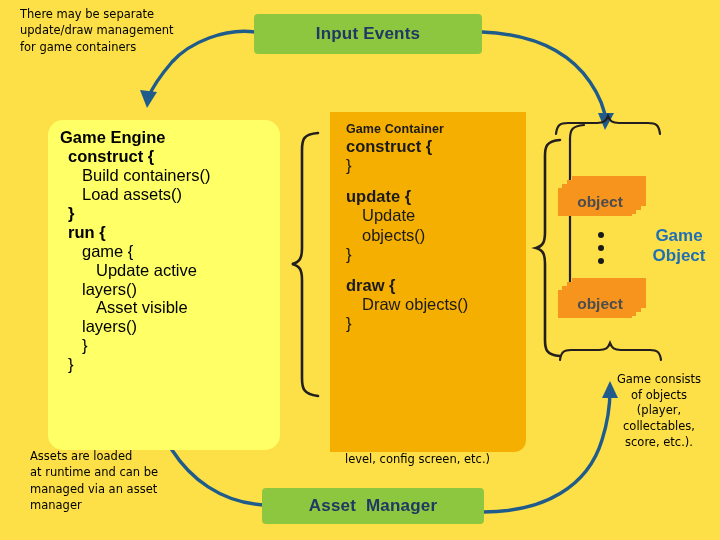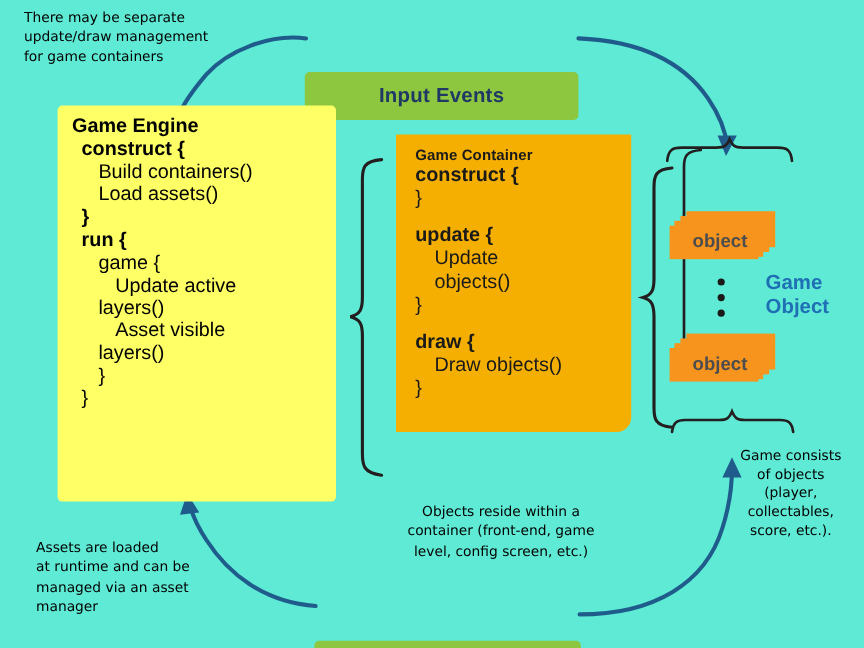--- a/index.html
+++ b/index.html
@@ -4,21 +4,21 @@
 <style>
   html, body {
     margin: 0;
     padding: 0;
     background: #ffffff;
   }
   #stage {
     position: relative;
     width: 720px;
     height: 540px;
-    background: #5eead4;
+    background: #fde047;
     overflow: hidden;
     font-family: "DejaVu Sans", sans-serif;
   }
 
   
   .note {
     position: absolute;
     color: #000000;
     font-family: "DejaVu Sans", sans-serif;
     font-size: 11.5px;
@@ -36,32 +36,32 @@
     border-radius: 4px;
     color: #1F3864;
     font-family: "Liberation Sans", sans-serif;
     font-weight: bold;
     font-size: 17px;
     display: flex;
     align-items: center;
     justify-content: center;
     letter-spacing: .2px;
     white-space: pre;
-    margin-top: 46px;
   }
 
   
   .engine-box {
     position: absolute;
     background: #FFFF66;
-    border-radius: 4px;
+    border-radius: 15px;
     color: #000000;
     font-family: "Liberation Sans", sans-serif;
     padding: 8px 10px 8px 12px;
     box-sizing: border-box;
+    margin-top: 32px;
   }
   .engine-box .ln { font-size: 16.5px; line-height: 1.148; white-space: pre; }
   .engine-box .b  { font-weight: bold; }
 
   
   .container-box {
     position: absolute;
     background: #F5AF00;
     border-radius: 0 0 12px 0;
     color: #1A1A1A;
@@ -128,21 +128,21 @@
   }
 
   
   .blue-label {
     position: absolute;
     color: #1F6FB5;
     font-family: "Liberation Sans", sans-serif;
     font-weight: bold;
     font-size: 17px;
     line-height: 1.2;
-    text-align: left;
+    text-align: center;
     white-space: pre-line;
   }
 
   svg.overlay {
     position: absolute;
     left: 0;
     top: 0;
     width: 720px;
     height: 540px;
     pointer-events: none;
@@ -273,21 +273,21 @@
       <div class="ln" style="padding-left:22px;">game {</div>
       <div class="ln" style="padding-left:36px;">Update active</div>
       <div class="ln" style="padding-left:22px;">layers()</div>
       <div class="ln" style="padding-left:36px;">Asset visible</div>
       <div class="ln" style="padding-left:22px;">layers()</div>
       <div class="ln" style="padding-left:22px;">}</div>
       <div class="ln" style="padding-left:8px;">}</div>
     </div>
   </div>
 
-  <div class="container-box" style="left:330px; top:112px; width:196px; height:248px;">
+  <div class="container-box" style="left:330px; top:112px; width:196px; height:340px;">
     <div class="hdr">Game Container</div>
 
     <div>
       <div class="ln b">construct {</div>
       <div class="ln">}</div>
     </div>
 
     <div class="gap"></div>
 
     <div>

